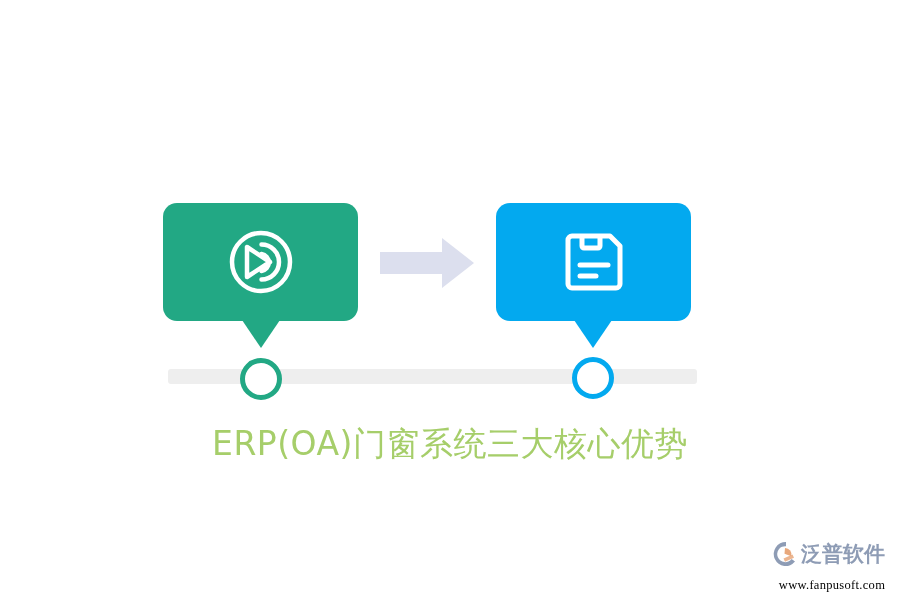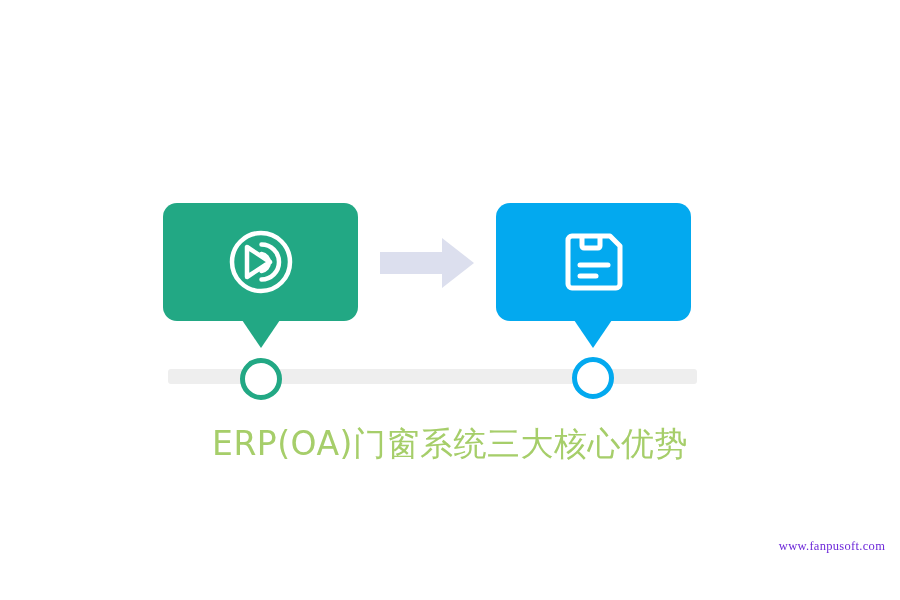--- a/index.html
+++ b/index.html
@@ -140,25 +140,25 @@
   .wm-mark { width: 28px; height: 28px; flex: 0 0 28px; }
   .wm-text {
     color: #8e9cb5;
     font-size: 21px;
     font-weight: bold;
     letter-spacing: 0px;
     font-family: "DejaVu Sans", "Liberation Sans", sans-serif;
     margin-left: 1px;
   }
   .wm-url {
-    color: #6d28d9;
+    color: #000000;
     font-size: 12.5px;
     font-family: "Liberation Serif", "DejaVu Serif", serif;
     letter-spacing: 0.3px;
-    margin-top: 1px;
+    margin-top: 8px;
     text-align: center;
   }
 </style>
 </head>
 <body>
 
 <div id="canvas">
 
   <div class="card card-green">
     <div class="card-icon">
@@ -192,16 +192,26 @@
 
   <div class="timeline-bar"></div>
   <div class="node node-green"></div>
   <div class="node node-blue"></div>
 
   <div class="caption">
     <span class="caption-line">ERP(OA)门窗系统三大核心优势</span>
   </div>
 
   <div class="watermark">
+    <div class="wm-row">
+      <div class="wm-mark">
+        <svg width="28" height="28" viewBox="0 0 28 28" aria-hidden="true">
+          <path d="M14 2 a12 12 0 1 0 9 19.6 l-3.4-2.6 A8 8 0 1 1 14 6.2 Z" fill="#8e9cb5"></path>
+          <path d="M13 8 a6.5 6.5 0 0 1 6.3 8.2 l-6.8-2.4 Z" fill="#e8a87c"></path>
+          <path d="M11.5 18.5 l9-4 1.5 3.2 -9 4 Z" fill="#e8a87c" opacity="0.85"></path>
+        </svg>
+      </div>
+      <div class="wm-text">泛普软件</div>
+    </div>
     <div class="wm-url">www.fanpusoft.com</div>
   </div>
 
 </div>
 
 </body></html>

